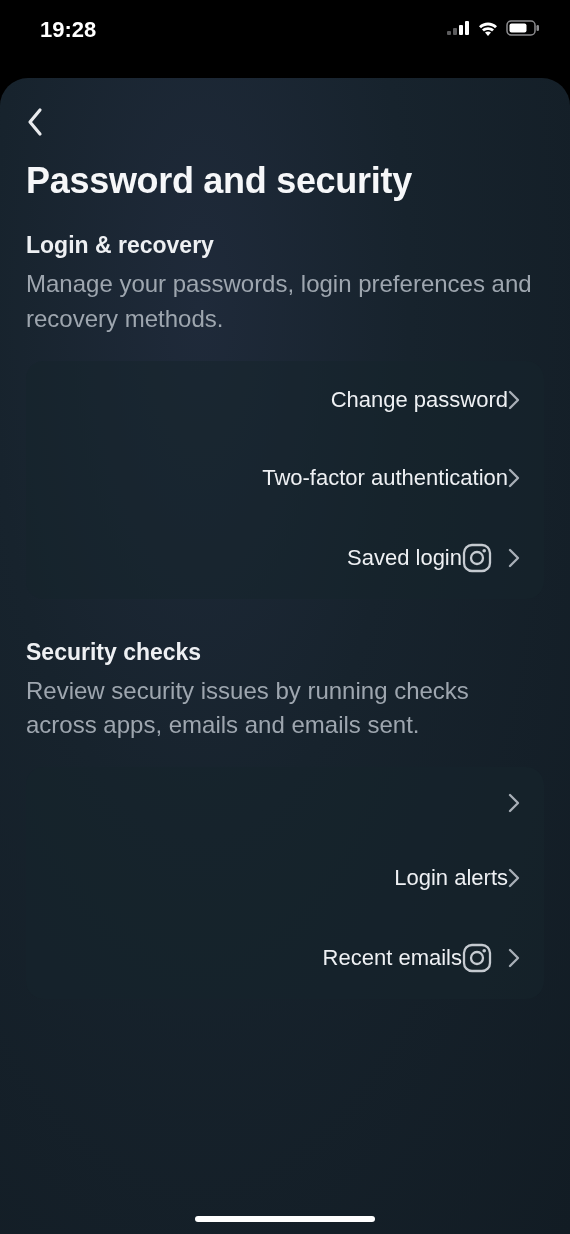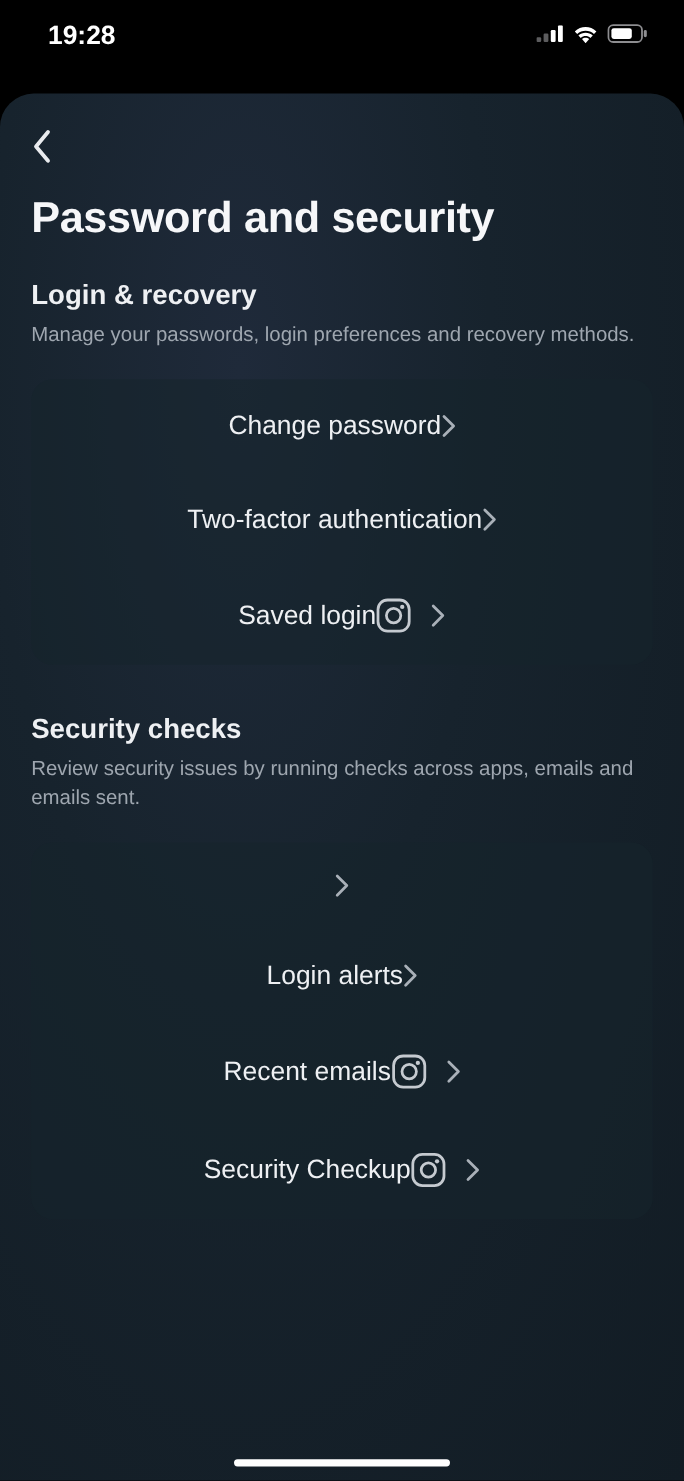--- a/index.html
+++ b/index.html
@@ -65,35 +65,35 @@
       color: #f6f7f9;
     }
     .section-title {
       font-size: 23px;
       font-weight: 700;
       margin-bottom: 8px;
       color: #eef0f3;
       margin-top: 17px;
     }
     .section-desc {
-      font-size: 17px;
+      font-size: 24px;
       line-height: 1.45;
       color: #9ea6af;
       margin-bottom: 24px;
     }
     .list-card {
       background: rgba(22, 36, 44, 0.55);
       border-radius: 18px;
       overflow: hidden;
       margin-bottom: 40px;
     }
     .list-item {
       display: flex;
       align-items: center;
-      justify-content: center;
+      justify-content: flex-end;
       padding: 26px 24px;
       cursor: pointer;
     }
     .item-label {
       font-size: 22px;
       font-weight: 500;
       color: #eef0f3;
     }
     .item-right {
       display: flex;
@@ -242,35 +242,18 @@
           </svg>
         </span>
         <span class="chevron">
           <svg width="12" height="20" viewBox="0 0 12 20">
               <polyline points="2,2 10,10 2,18" fill="none" stroke="#a9b0b8" stroke-width="2.3" stroke-linecap="round" stroke-linejoin="round"></polyline>
             </svg>
         </span>
       </span>
     </div>
 
-    <div class="list-item">
-      <span class="item-label">Security Checkup</span>
-      <span class="item-right">
-        <span class="instagram-icon">
-          <svg width="30" height="30" viewBox="0 0 30 30">
-            <rect x="2" y="2" width="26" height="26" rx="8" fill="none" stroke="#c5cad0" stroke-width="2.3"></rect>
-            <circle cx="15" cy="15" r="6" fill="none" stroke="#c5cad0" stroke-width="2.3"></circle>
-            <circle cx="22.2" cy="7.8" r="1.8" fill="#c5cad0"></circle>
-          </svg>
-        </span>
-        <span class="chevron">
-          <svg width="12" height="20" viewBox="0 0 12 20">
-              <polyline points="2,2 10,10 2,18" fill="none" stroke="#a9b0b8" stroke-width="2.3" stroke-linecap="round" stroke-linejoin="round"></polyline>
-            </svg>
-        </span>
-      </span>
-    </div>
 
   </div>
 
 </div>
 
 <div class="home-indicator"></div>
 
 </body></html>

